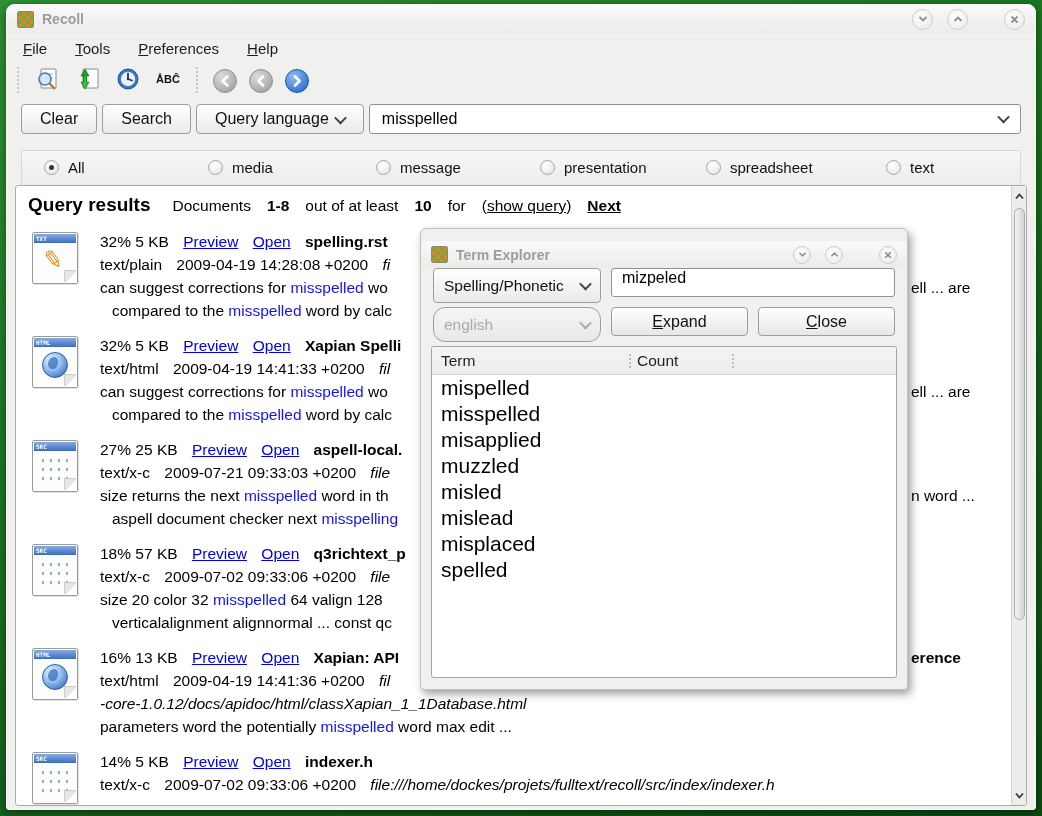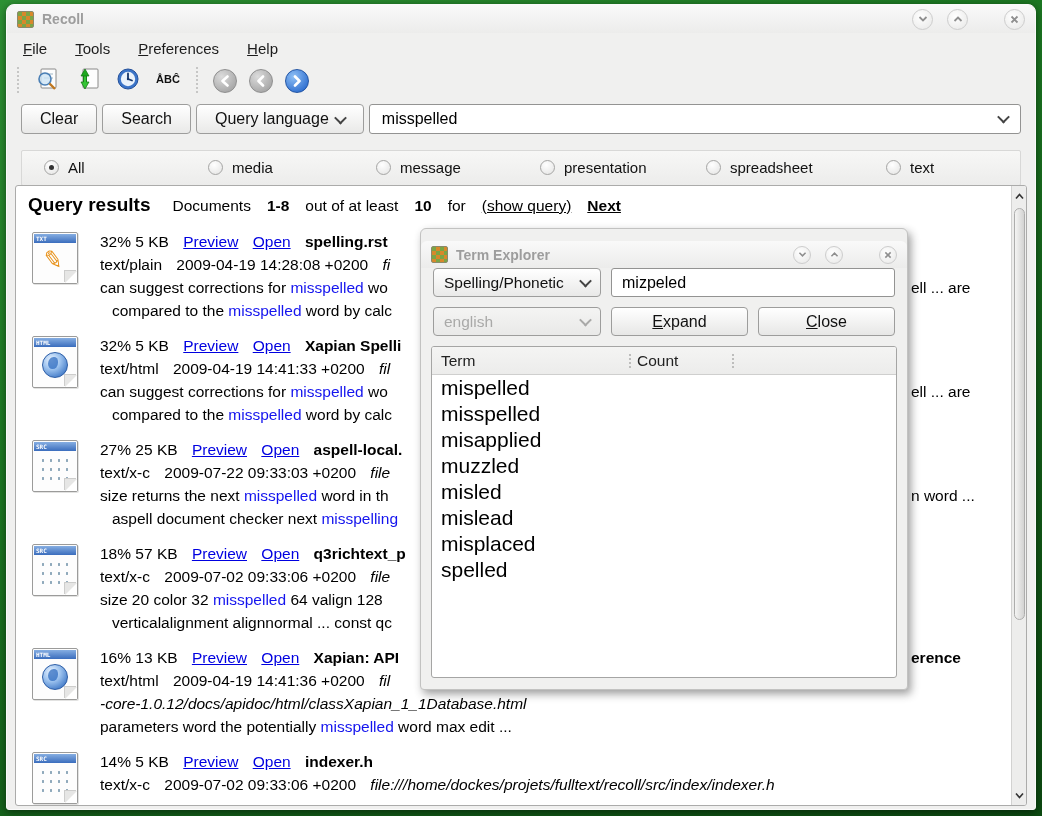--- a/index.html
+++ b/index.html
@@ -115,27 +115,27 @@
     background:linear-gradient(90deg,#f4f4f3,#d3d3d2); }
 
   
   .dialog { position:absolute; left:420px; top:228px; width:488px; height:462px;
     background:#f0f0ef; border:1px solid #c2c2c1; border-radius:6px 6px 4px 4px;
     box-shadow:3px 4px 8px rgba(40,40,40,.45); z-index:50; }
   .dialog .titlebar { height:27px; border-radius:6px 6px 0 0;margin-top:12px; }
   .dialog .title-text { font-size:14px; }
   .d-row { position:absolute; left:12px; right:12px; display:flex; gap:10px; }
   .d-row1 { top:39px; } .d-row2 { top:78px; }
-  .d-combo { height:29px; border:1px solid #9d9d9c; border-radius:4px;
+  .d-combo { height:35px; border:1px solid #9d9d9c; border-radius:4px;
     background:linear-gradient(#ffffff,#e9e9e8); display:flex; align-items:center;
     justify-content:space-between; padding:0 10px; font-size:15.5px; color:#111; width:168px; }
-  .d-combo.disabled { color:#a9a9a8; background:linear-gradient(#f4f4f3,#e9e9e8); }
+  .d-combo.disabled { color:#a9a9a8; background:linear-gradient(#f4f4f3,#e9e9e8);border-radius:12px; }
   .d-combo.disabled .chev { border-color:#a9a9a8; }
   .d-input { flex:1; height:29px; border:1px solid #939392; border-radius:3px; background:#fff;
-    display:flex; align-items:center; padding:0 10px; font-size:16px; color:#000; }
+    display:flex; align-items:flex-start; padding:0 10px; font-size:16px; color:#000; }
   .d-btn { flex:1; height:29px; font-size:16px; color:#111; border:1px solid #9d9d9c;
     border-radius:4px; background:linear-gradient(#ffffff,#e7e7e6);
     display:flex; align-items:center; justify-content:center; }
   .term-table { position:absolute; left:10px; right:10px; top:117px; height:332px;
     background:#fff; border:1px solid #a5a5a4; border-radius:3px; overflow:hidden; }
   .tt-head { height:28px; background:linear-gradient(#f4f4f3,#ececeb);
     border-bottom:1px solid #cfcfce; display:flex; align-items:center;
     font-size:15.5px; color:#222; position:relative; }
   .tt-head .c1 { padding-left:9px; }
   .tt-head .c2 { position:absolute; left:205px; }
@@ -333,21 +333,21 @@
         </div>
         <div class="res-lines">
           <div class="rl">
             <span>27% 25 KB</span><span class="gap"></span>
             <a class="link">Preview</a><span class="gap"></span>
             <a class="link">Open</a><span class="gap"></span>
             <span class="title">aspell-local.</span>
           </div>
           <div class="rl meta">
             <span>text/x-c</span><span class="gap"></span>
-            <span>2009-07-22 09:33:03 +0200</span><span class="gap"></span>
+            <span>2009-07-21 09:33:03 +0200</span><span class="gap"></span>
             <span class="url">file</span>
           </div>
           <div class="rl"><span>size returns the next </span><span class="hl">misspelled</span><span> word in th</span></div>
           <div class="rl snip2"><span>aspell document checker next </span><span class="hl">misspelling</span><span></span></div>
         </div>
       </div>
 
       <div class="res-item" style="top:356px">
         <div class="ficon">
           <span class="band">SRC</span>

